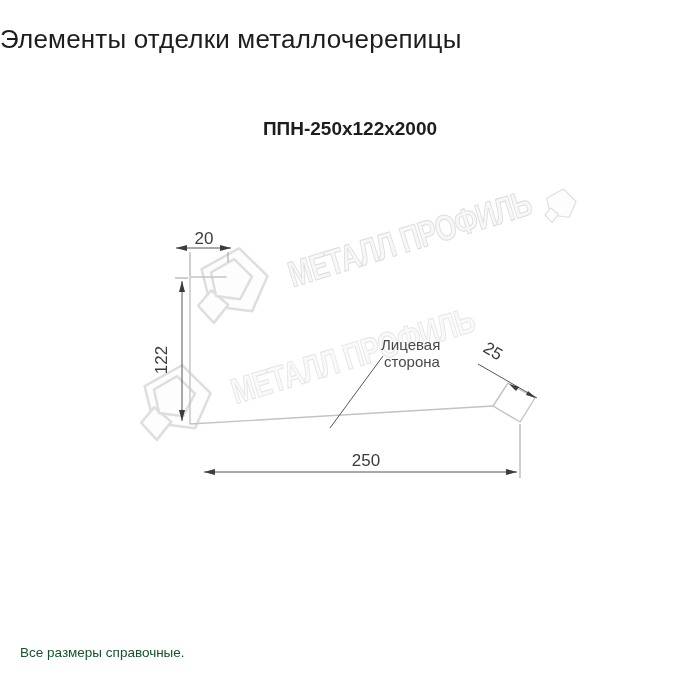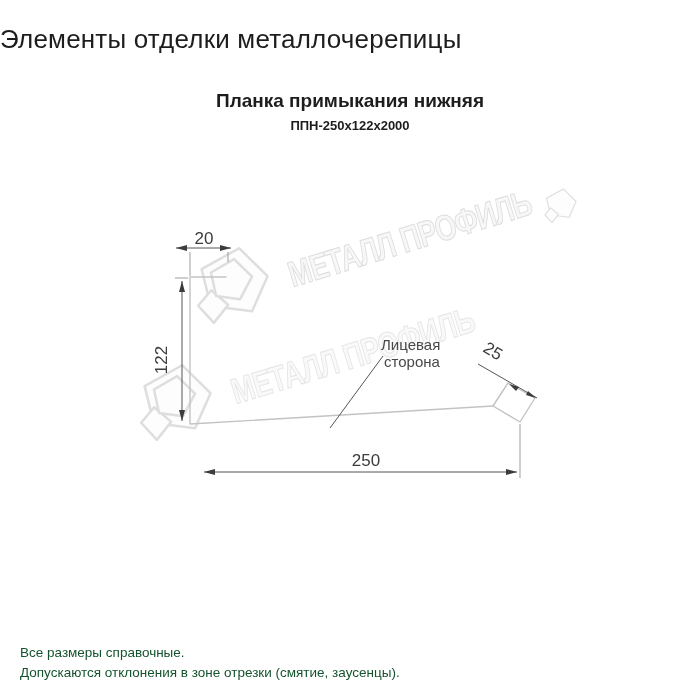--- a/index.html
+++ b/index.html
@@ -37,21 +37,21 @@
     font-size: 19px;
     font-weight: 700;
     color: #1d1d1d;
   }
   .title-code {
     position: absolute;
     top: 118px;
     left: 0;
     width: 700px;
     text-align: center;
-    font-size: 13px;
+    font-size: 19px;
     font-weight: 700;
     color: #1d1d1d;
   }
   .drawing {
     position: absolute;
     top: 0;
     left: 0;
   }
   .footer {
     position: absolute;
@@ -74,21 +74,20 @@
   .wm-text    { font-size: 36px; font-weight: 700; fill: #f7f7f7;
                 stroke: #dcdcdc; stroke-width: 1; letter-spacing: -1px; }
 </style>
 </head>
 <body>
 
 <div class="page">
 
   <div class="title-main">Элементы отделки металлочерепицы</div>
 
-  <div class="title-product">Планка примыкания нижняя</div>
 
   <div class="title-code">ППН-250x122x2000</div>
 
   <svg class="drawing" width="700" height="700" viewBox="0 0 700 700" xmlns="http://www.w3.org/2000/svg">
 
     <g transform="translate(205,335) rotate(-17)">
       <g>
         <path class="wm-shape" d="M16,-64 L58,-73 L77,-38 L52,-9 L14,-26 Z"></path>
         <path class="wm-shape" d="M2,-30 L19,-41 L31,-22 L12,-9 Z"></path>
         <path class="wm-shape" d="M24,-58 L50,-64 L62,-42 L44,-24 L22,-34 Z" fill="none"></path>
@@ -152,16 +151,15 @@
     <g>
       <line class="dim-line" x1="383" y1="356" x2="330" y2="428"></line>
       <text class="label-text" x="381" y="350">Лицевая</text>
       <text class="label-text" x="384" y="367">сторона</text>
     </g>
 
   </svg>
 
   <div class="footer">
     <div>Все размеры справочные.</div>
-    <div>Допускаются отклонения в зоне отрезки (смятие, заусенцы).</div>
   </div>
 
 </div>
 
 </body></html>

